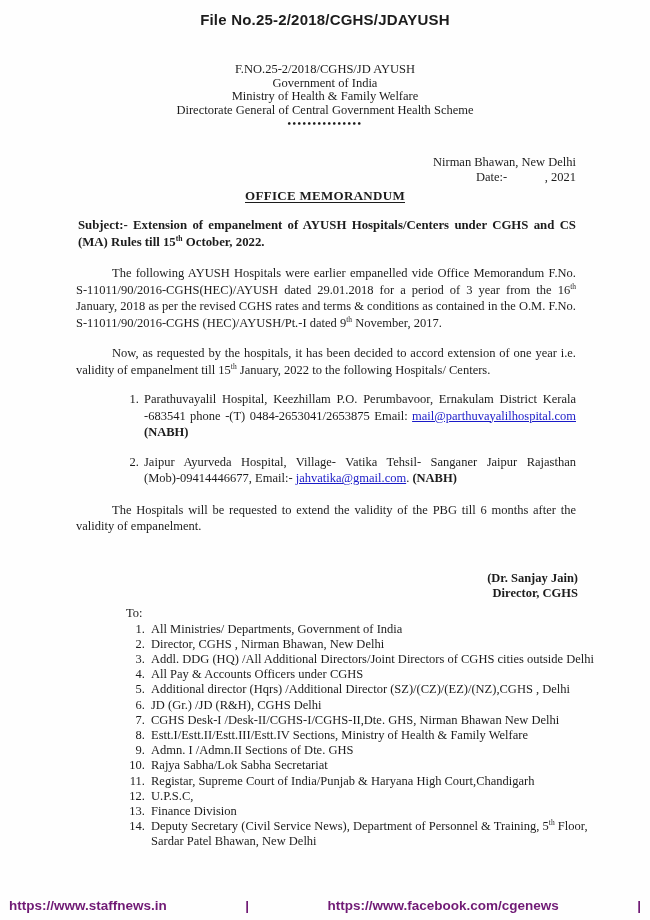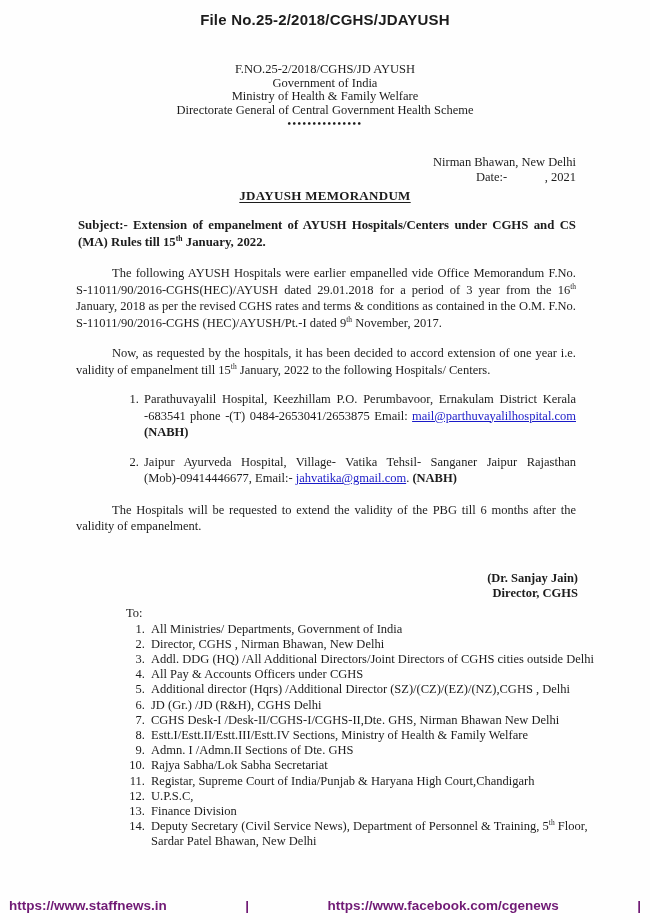--- a/index.html
+++ b/index.html
@@ -119,23 +119,23 @@
     <div>Ministry of Health &amp; Family Welfare</div>
     <div>Directorate General of Central Government Health Scheme</div>
     <div class="sep">•••••••••••••••</div>
   </div>
 
   <div class="place-date">
     <div>Nirman Bhawan, New Delhi</div>
     <div class="date-line">Date:-            , 2021</div>
   </div>
 
-  <div class="memo-title">JDAYUSH MEMORANDUM</div>
+  <div class="memo-title">OFFICE MEMORANDUM</div>
 
-  <div class="subject"><span>Subject:- Extension of empanelment of AYUSH Hospitals/Centers under CGHS and CS (MA) Rules till 15</span><sup>th</sup><span> January, 2022.</span></div>
+  <div class="subject"><span>Subject:- Extension of empanelment of AYUSH Hospitals/Centers under CGHS and CS (MA) Rules till 15</span><sup>th</sup><span> October, 2022.</span></div>
 
   <p class="para"><span>The following AYUSH Hospitals were earlier empanelled vide Office Memorandum F.No. S-11011/90/2016-CGHS(HEC)/AYUSH dated 29.01.2018 for a period of 3 year from the 16</span><sup>th</sup><span> January, 2018 as per the revised CGHS rates and terms &amp; conditions as contained in the O.M. F.No. S-11011/90/2016-CGHS (HEC)/AYUSH/Pt.-I dated 9</span><sup>th</sup><span> November, 2017.</span></p>
 
   <p class="para"><span>Now, as requested by the hospitals, it has been decided to accord extension of one year i.e. validity of empanelment till 15</span><sup>th</sup><span> January, 2022 to the following Hospitals/ Centers.</span></p>
 
   <ol class="hospital-list">
     <li><span>Parathuvayalil Hospital, Keezhillam P.O. Perumbavoor, Ernakulam District Kerala -683541 phone -(T) 0484-2653041/2653875 Email: </span><a class="doc-link">mail@parthuvayalilhospital.com</a><span> </span><span class="b">(NABH)</span></li>
     <li><span>Jaipur Ayurveda Hospital, Village- Vatika Tehsil- Sanganer Jaipur Rajasthan (Mob)-09414446677, Email:- </span><a class="doc-link">jahvatika@gmail.com</a><span>. </span><span class="b">(NABH)</span></li>
   </ol>
 

